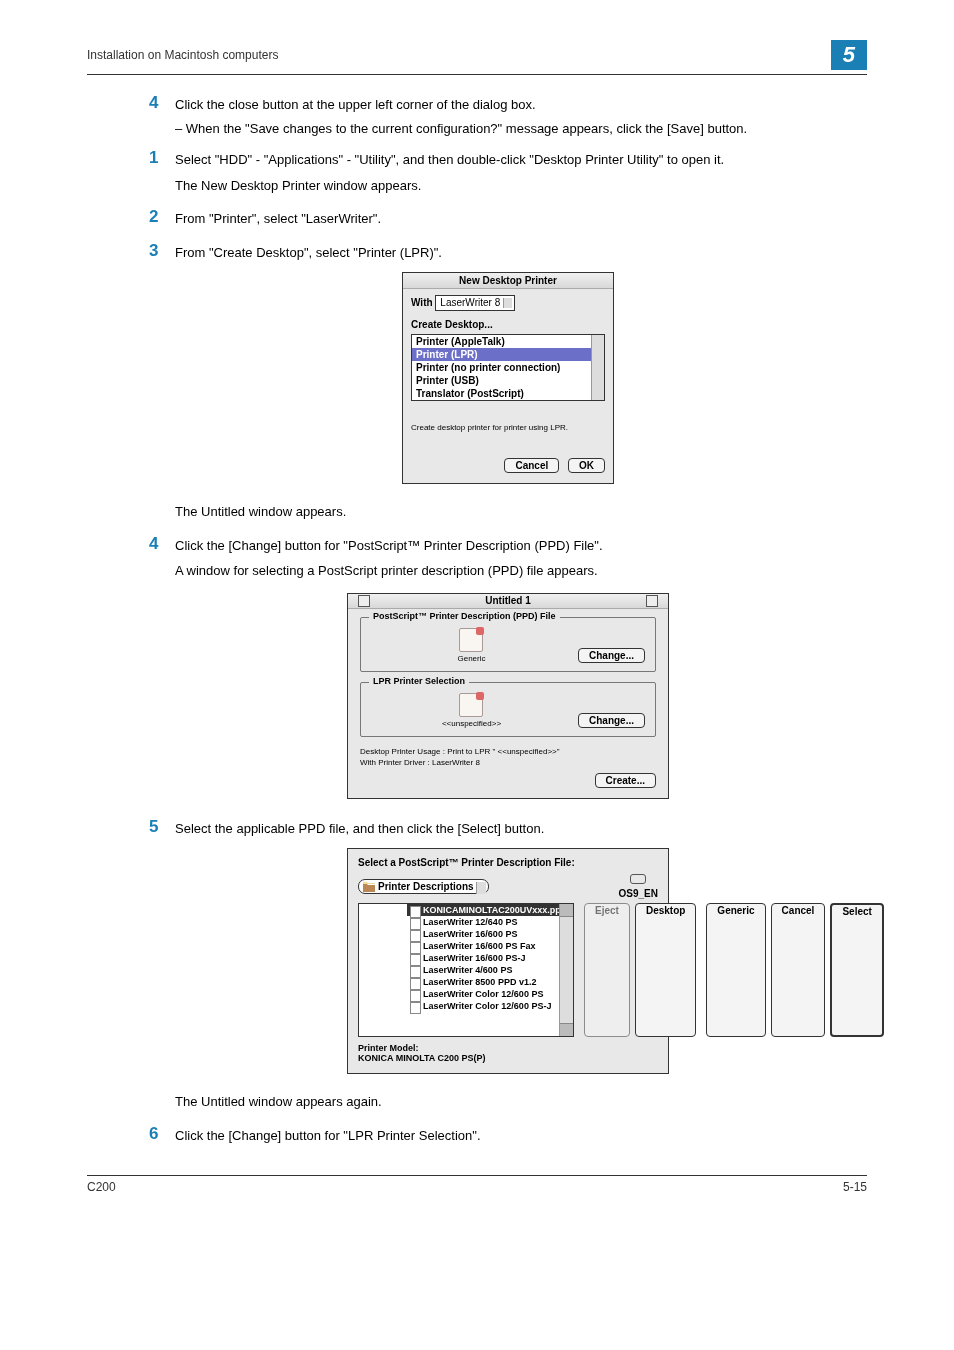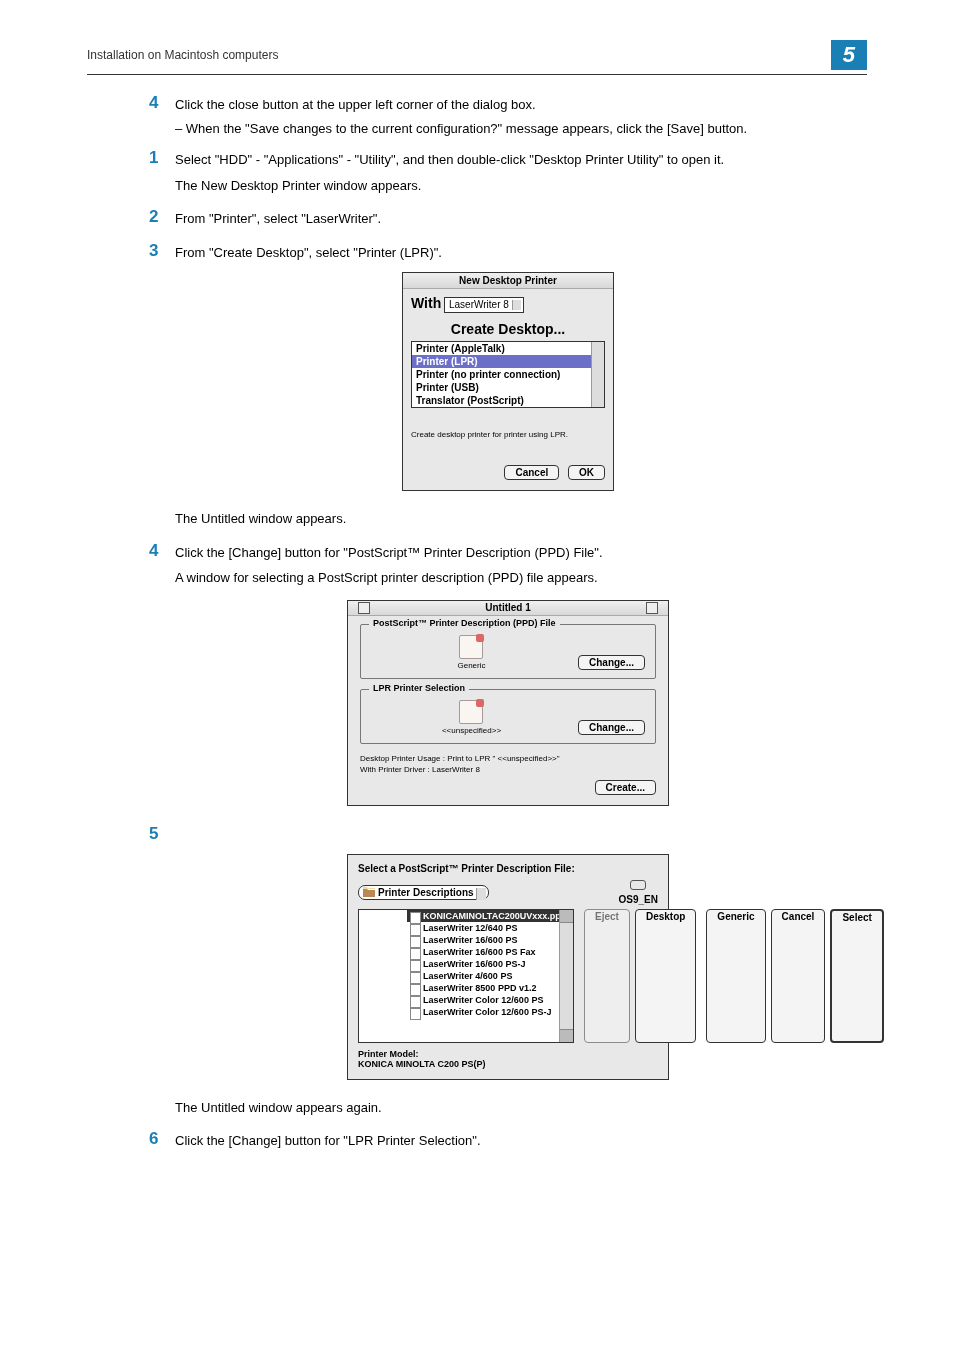--- a/index.html
+++ b/index.html
@@ -93,21 +93,21 @@
   }
   .dlg1-title {
     text-align: center;
     font-weight: bold;
     font-size: 10px;
     padding: 2px 0;
     background: linear-gradient(#f0f0f0,#d8d8d8);
     border-bottom: 1px solid #aaa;
   }
   .dlg1-body { padding: 6px 8px 10px; }
-  .dlg1 .lbl { font-weight: bold; font-size: 14px; text-align: center; }
+  .dlg1 .lbl { font-weight: bold; font-size: 10px; }
   .dlg1 .sel {
     border: 1px solid #333;
     background: #fff;
     padding: 0 14px 0 4px;
     display: inline-block;
     height: 14px;
     line-height: 14px;
     position: relative;
     font-size: 10px;
   }
@@ -332,20 +332,21 @@
           <div class="desc">With Printer Driver : LaserWriter 8</div>
           <div class="btnrow">
             <span class="macbtn">Create...</span>
           </div>
         </div>
       </div>
     </div>
 
     <div class="step">
       <div class="step-num">5</div>
+      <div class="step-body">Select the applicable PPD file, and then click the [Select] button.</div>
     </div>
 
     <div class="figure">
       <div class="dlg3">
         <div class="head">Select a PostScript™ Printer Description File:</div>
         <div class="toolbar">
           <span class="location">
             <svg class="folder-icon" viewBox="0 0 12 10">
                 <path fill="#b85" d="M0 2h4l1 1h7v7H0z"></path>
                 <path fill="#ed9" d="M0 0h4l1 1h7v1H0z"></path>
@@ -389,13 +390,17 @@
     </div>
 
     <div class="plain">The Untitled window appears again.</div>
 
     <div class="step">
       <div class="step-num">6</div>
       <div class="step-body">Click the [Change] button for "LPR Printer Selection".</div>
     </div>
   </div>
 
+  <div class="footer">
+    <span>C200</span>
+    <span>5-15</span>
+  </div>
 </div>
 
 </body></html>

